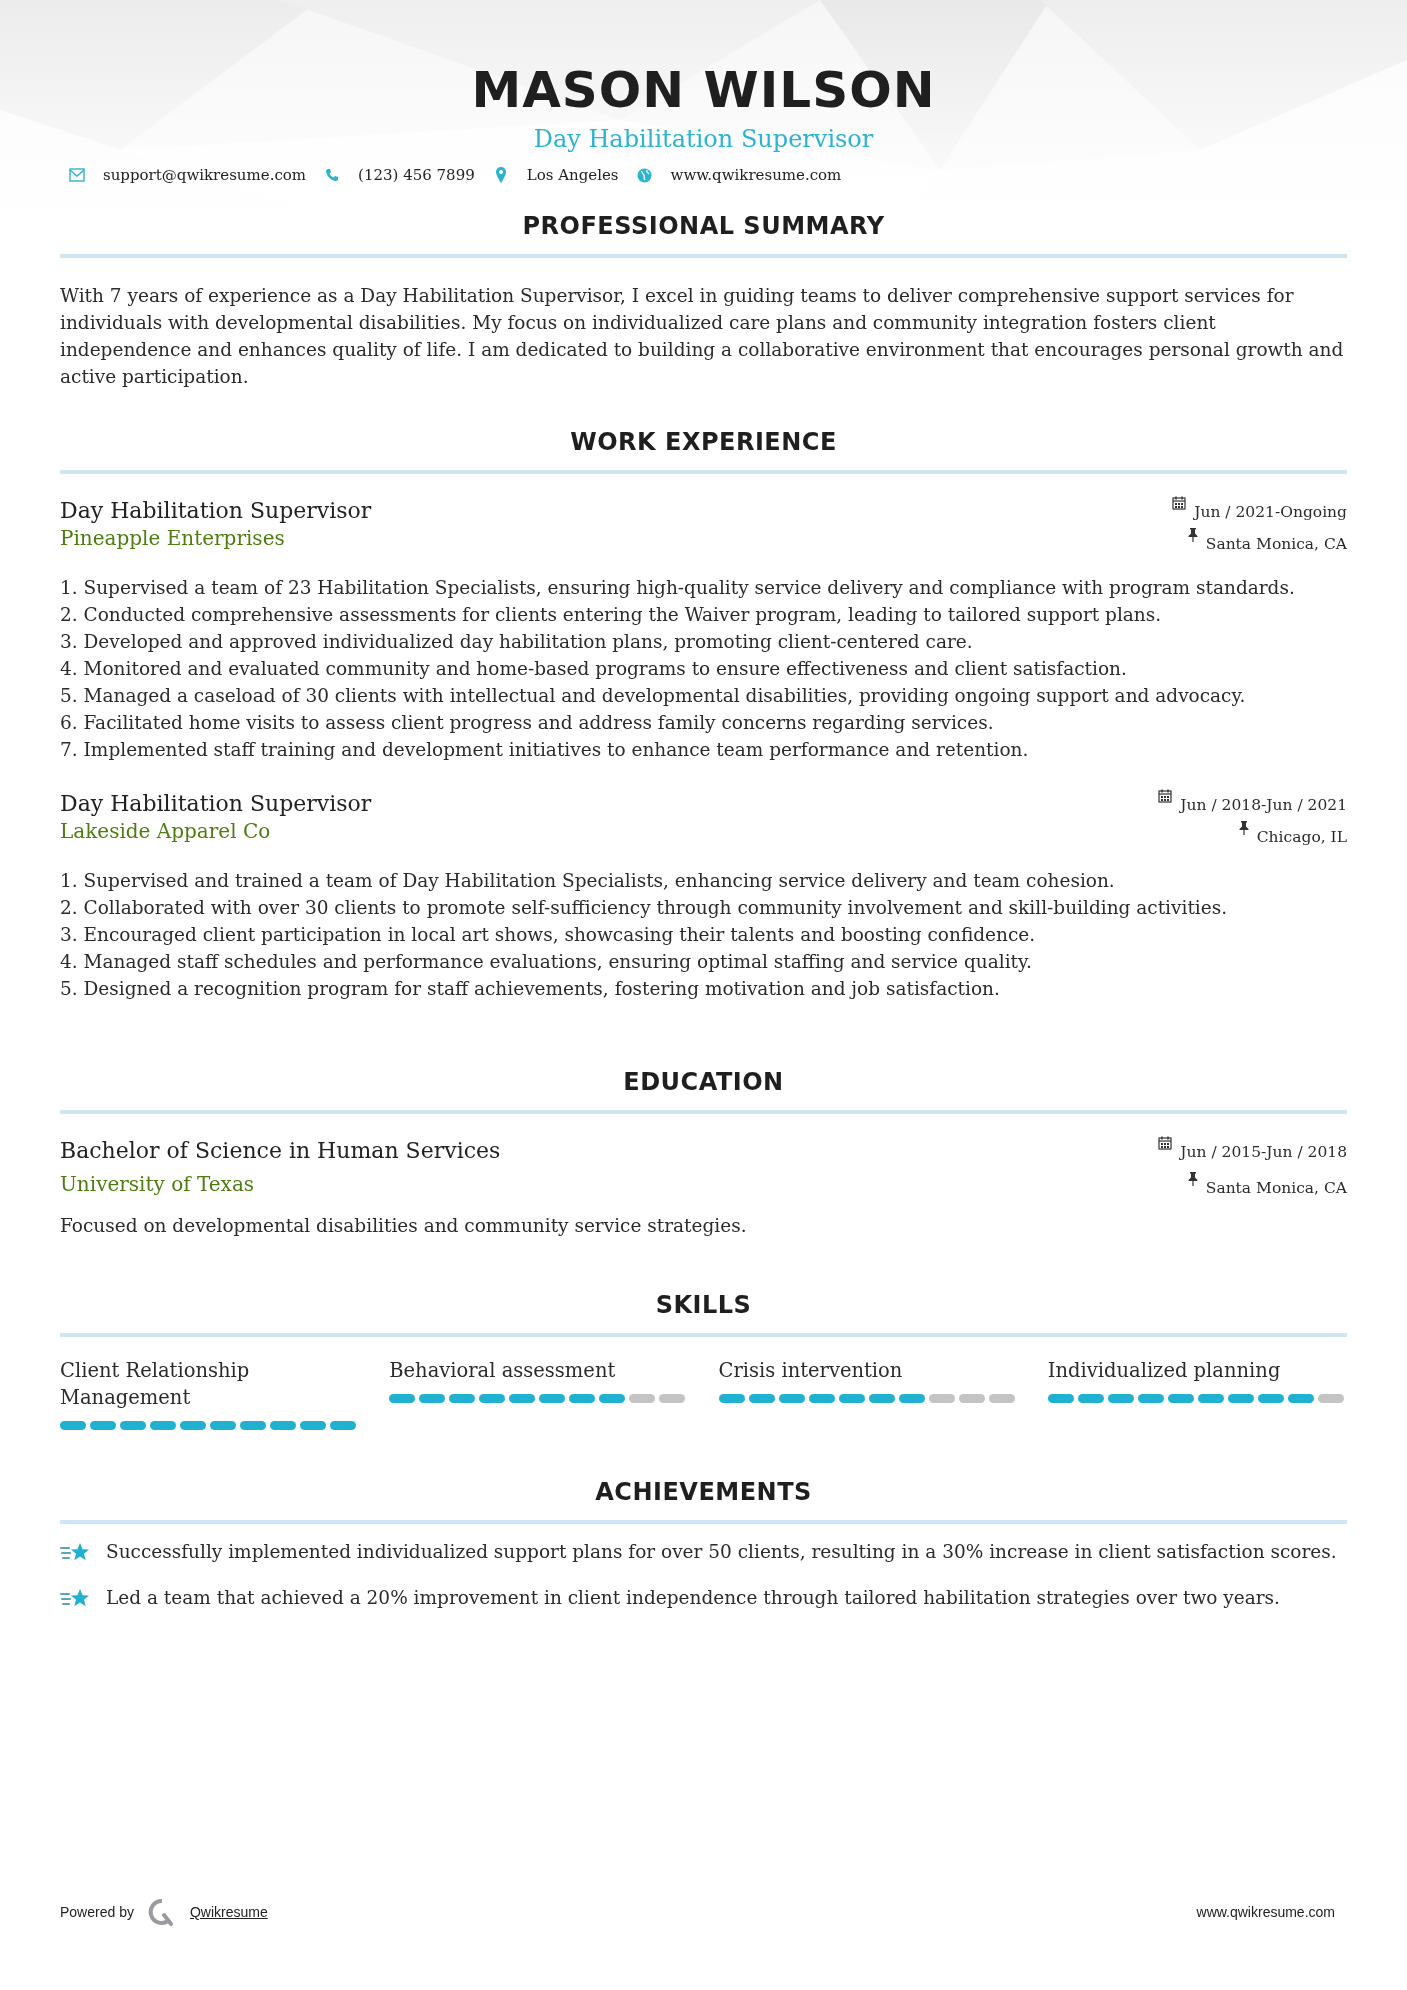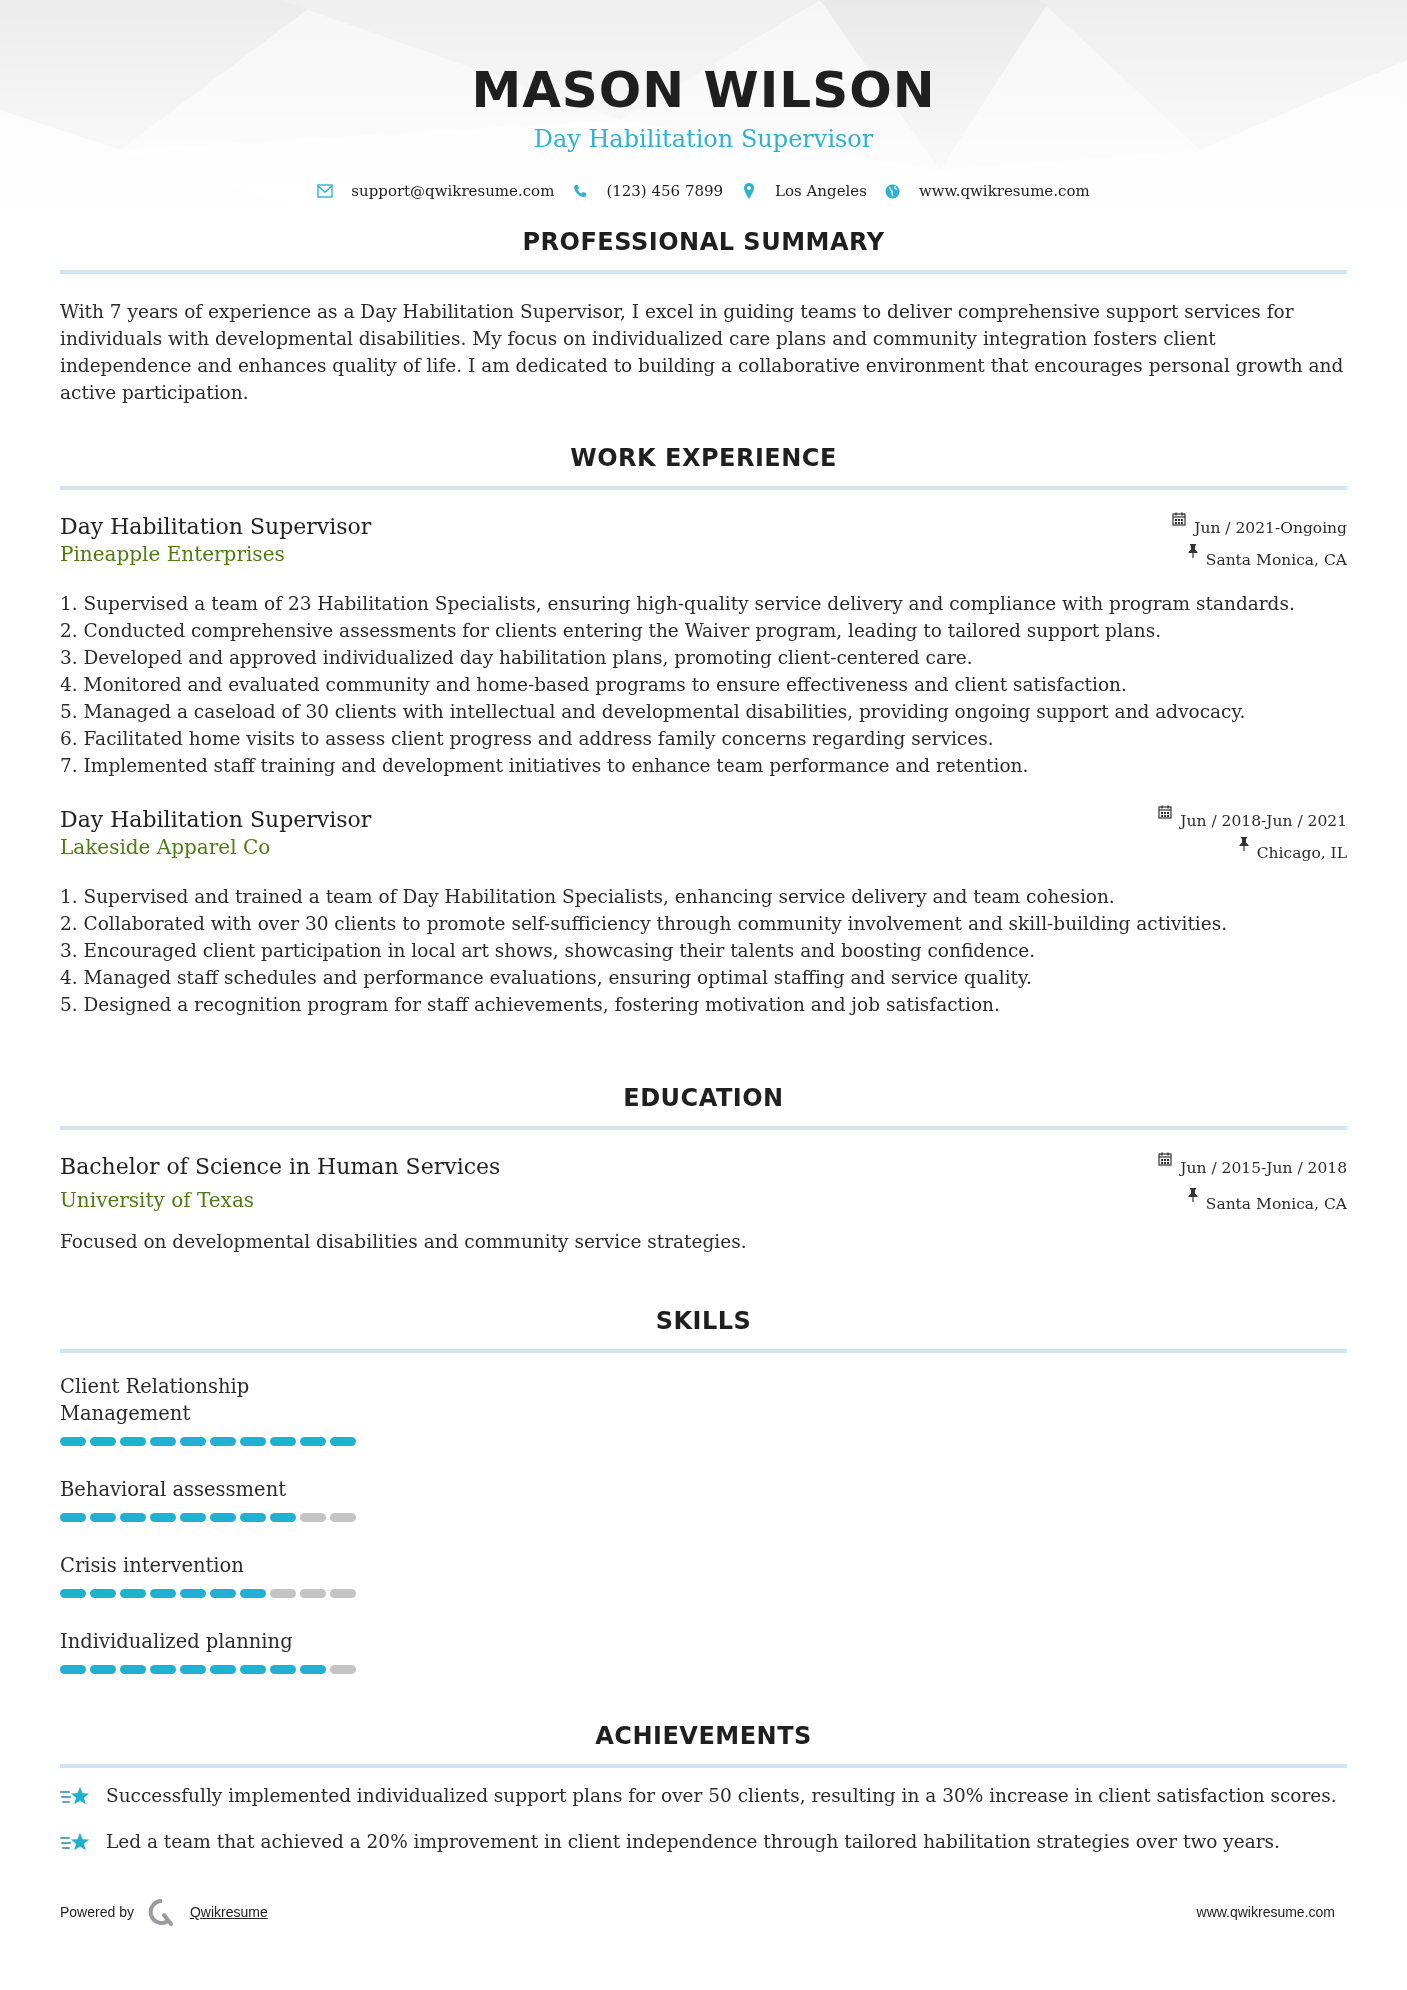--- a/index.html
+++ b/index.html
@@ -19,22 +19,22 @@
     .name {
       font-family: "DejaVu Sans", "Liberation Sans", sans-serif;
       font-weight: bold; font-size: 50px; letter-spacing: 1px;
       text-align: center; color: #1f1f1f; padding-top: 58px; line-height: 64px;
     }
     .title {
       text-align: center; color: #2bb3cf; font-size: 24px; line-height: 30px;
       margin-top: 2px;
     }
     .contacts {
-      display: flex; justify-content: center; align-items: center;
-      margin-top: 28px; font-size: 15px; color: #222; gap: 0;
+      display: flex; justify-content: flex-start; align-items: center;
+      margin-top: 12px; font-size: 15px; color: #222; gap: 0;
     }
     .contact { display: flex; align-items: center; margin: 0 9px; }
     .contact .ic { width: 16px; height: 16px; margin-right: 18px; display: inline-flex; align-items: center; justify-content: center; color: #2bb3cf; }
     .section-head {
       font-family: "DejaVu Sans", "Liberation Sans", sans-serif;
       font-weight: bold; font-size: 24px; text-align: center; color: #1f1f1f;
       letter-spacing: 0.5px;
     }
     .rule { height: 4px; background: #cfe6f2; margin-top: 14px; }
     .summary { font-size: 18.5px; line-height: 27px; margin-top: 24px; color: #2b2b2b; }
@@ -42,21 +42,21 @@
     .job-title { font-size: 22px; line-height: 30px; color: #222; }
     .meta { text-align: right; font-size: 15.5px; color: #2b2b2b; line-height: 32px; }
     .meta .row { display: flex; justify-content: flex-end; align-items: flex-start; }
     .meta .ic { margin-right: 8px; display: inline-flex; }
     .company { color: #4d7c0f; font-size: 20px; line-height: 28px; margin-top: -2px; }
     .job-head { display: flex; justify-content: space-between; }
     .job-left { display: flex; flex-direction: column; }
     ol.bullets { list-style: none; margin-top: 14px; }
     ol.bullets li { font-size: 18.5px; line-height: 27px; color: #2b2b2b; }
     .edu-desc { font-size: 18.5px; line-height: 27px; margin-top: 8px; }
-    .skills { display: flex; margin-top: 20px; gap: 30px; flex-direction: column; }
+    .skills { display: flex; margin-top: 20px; gap: 30px; }
     .skill { width: 300px; }
     .skill-name { font-size: 19.5px; line-height: 27px; color: #2b2b2b; }
     .bar { display: flex; gap: 4px; margin-top: 10px; }
     .seg { width: 26px; height: 9px; border-radius: 5px; background: #c4c4c4; }
     .seg.on { background: #1fb1cf; }
     .ach { display: flex; align-items: flex-start; margin-top: 14px; }
     .ach .ic { width: 34px; flex: 0 0 34px; margin-right: 12px; margin-top: 2px; }
     .ach-text { font-size: 18.5px; line-height: 27px; color: #2b2b2b; }
     .footer {
       position: absolute; left: 60px; right: 72px; top: 1898px;

